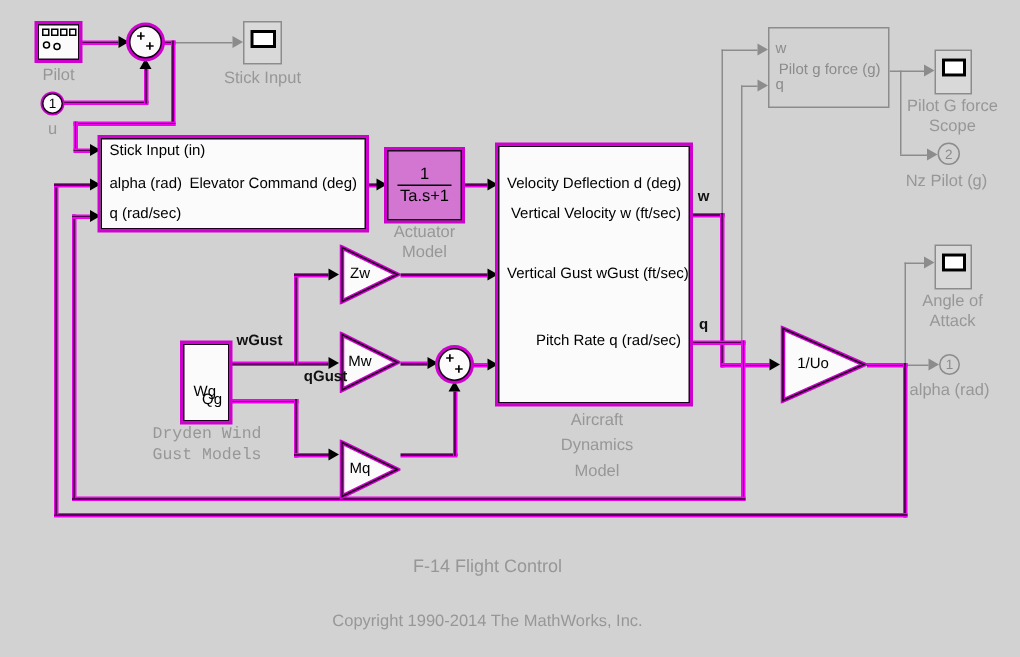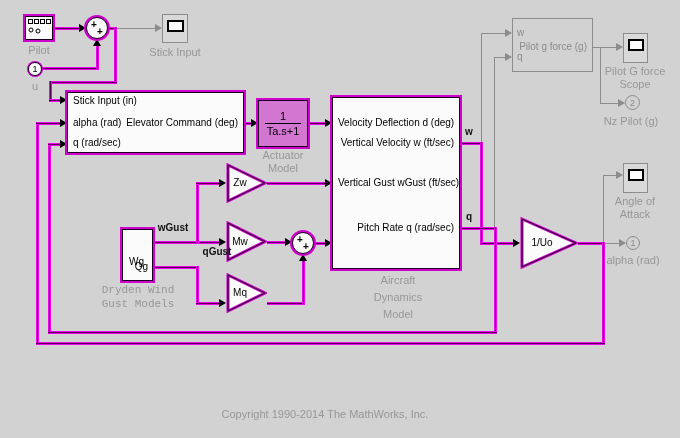--- a/index.html
+++ b/index.html
@@ -238,32 +238,33 @@
   </div>
 
   <div class="abs" style="left:226px;top:221px;width:41px;height:41px;">
     <svg width="41" height="41" viewBox="0 0 41 41">
       <polygon points="2,2 39,20.5 2,39" fill="#fbfbfb" stroke="#cf01cf" stroke-width="3"></polygon>
       <polygon points="2,2 39,20.5 2,39" fill="none" stroke="#1a001a" stroke-width="1"></polygon>
     </svg>
     <div class="gaintxt" style="left:2px;top:15px;width:24px;">Mw</div>
   </div>
 
-  <div class="abs" style="left:226px;top:273px;width:41px;height:40px;text-decoration:underline;">
+  <div class="abs" style="left:226px;top:293px;width:41px;height:40px;text-decoration:underline;">
     <svg width="41" height="40" viewBox="0 0 41 40">
       <polygon points="2,2 39,20 2,38" fill="#fbfbfb" stroke="#cf01cf" stroke-width="3"></polygon>
       <polygon points="2,2 39,20 2,38" fill="none" stroke="#1a001a" stroke-width="1"></polygon>
     </svg>
     <div class="gaintxt" style="left:2px;top:14px;width:24px;">Mq</div>
   </div>
 
   <div class="blk circ" style="left:292px;top:232px;width:22px;height:22px;"></div>
   <div class="plus" style="left:297px;top:236px;">+</div>
   <div class="plus" style="left:303px;top:243px;">+</div>
 
   <div class="sig" style="left:462px;top:126px;width:14px;">w</div>
   <div class="sig" style="left:462px;top:211px;width:14px;">q</div>
   <div class="sig" style="left:157px;top:222px;width:32px;text-align:center;">wGust</div>
   <div class="sig" style="left:157px;top:246px;width:32px;margin-left:44px;">qGust</div>
 
+  <div class="lbl" style="left:240px;top:371px;width:170px;font-size:12px;">F-14 Flight Control</div>
   <div class="lbl" style="left:215px;top:408px;width:220px;">Copyright 1990-2014 The MathWorks, Inc.</div>
 
 </div>
 
 </body></html>

